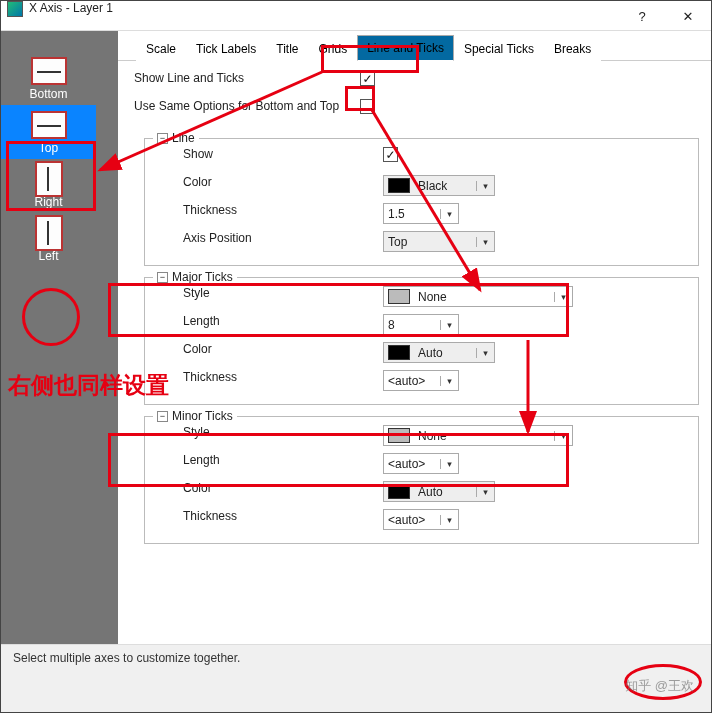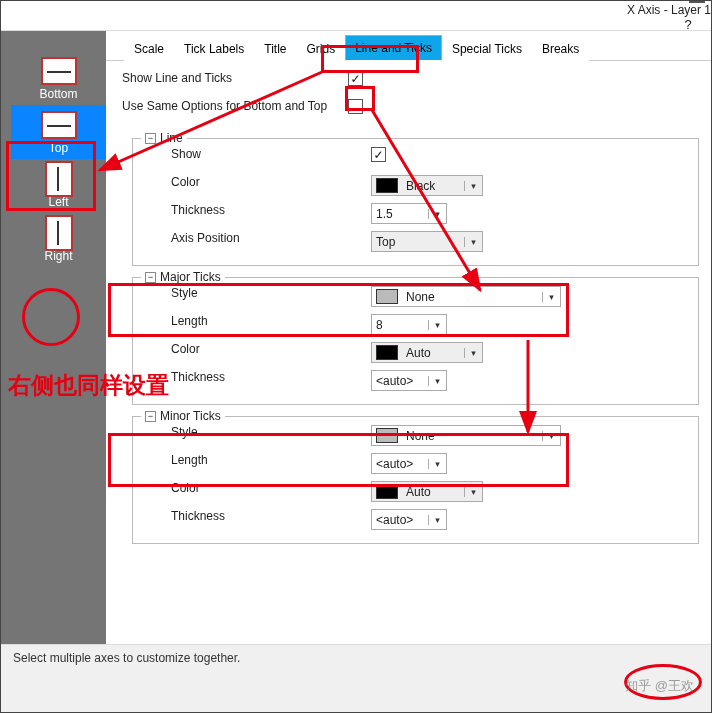--- a/index.html
+++ b/index.html
@@ -1,35 +1,35 @@
 <!DOCTYPE html>
 <html><head>
 <meta charset="utf-8">
 <style>
   * { box-sizing: border-box; font-family: "Segoe UI", Tahoma, sans-serif; }
   body { margin:0; background:#888; width:712px; height:713px; position:relative; }
   .window { position:absolute; left:0; top:0; width:712px; height:713px; background:#f0f0f0; border:1px solid #444; }
-  .titlebar { height:30px; background:#fff; display:flex; align-items:flex-end; border-bottom:1px solid #ddd;flex-direction:column; }
+  .titlebar { height:30px; background:#fff; display:flex; align-items:flex-start; border-bottom:1px solid #ddd; }
   .titlebar .app-icon { width:16px; height:16px; margin:0 6px; background:linear-gradient(135deg,#2b7,#07a); border:1px solid #555; }
   .titlebar .title { flex:1; font-size:12px; color:#222; }
   .titlebar .btn { width:46px; height:30px; display:flex; align-items:center; justify-content:center; font-size:13px; color:#222; }
   .titlebar .btn.close { color:#222; }
   .client { display:flex; position:absolute; top:30px; left:0; right:0; bottom:68px; }
-  .leftpane { width:105px; background:#757575; padding-top:20px; display:flex; flex-direction:column; align-items:flex-end; }
+  .leftpane { width:117px; background:#757575; padding-top:20px; display:flex; flex-direction:column; align-items:flex-start; }
   .axis-item { width:95px; text-align:center; padding:6px 0 4px 0; font-size:12px; color:#fff; cursor:pointer; }
   .axis-item.selected { background:#0a84ff; color:#fff; }
   .axis-icon { width:36px; height:28px; margin:0 auto 2px auto; background:#fdfdfd; border:2px solid #b33; position:relative; }
   .axis-icon::before { content:""; position:absolute; left:4px; right:4px; top:50%; height:2px; background:#333; }
   .axis-icon::after { content:""; position:absolute; left:6px; right:6px; top:8px; height:7px; background:linear-gradient(90deg,transparent 0,transparent 20%,#333 20%,#333 22%,transparent 22%,transparent 48%,#333 48%,#333 50%,transparent 50%,transparent 78%,#333 78%,#333 80%,transparent 80%); }
   .axis-item.h .axis-icon { border-color:#b33; }
   .axis-item.v .axis-icon { transform:rotate(90deg); }
   .mainpane { flex:1; background:#fff; position:relative; }
   .tabs { height:30px; border-bottom:1px solid #ccc; display:flex; align-items:flex-end; padding-left:18px; }
   .tab { padding:5px 9px; font-size:12px; border:1px solid transparent; border-bottom:none; cursor:pointer; background:#fff; position:relative; top:1px;margin-top:36px; }
-  .tab.active { border:1px solid #aaa; border-bottom:1px solid #fff; font-weight:normal; background:#0ea5e9; z-index:2; }
+  .tab.active { border:1px solid #aaa; border-bottom:1px solid #fff; font-weight:normal; background:#0369a1; z-index:2; }
   .form { position:absolute; top:40px; left:12px; right:12px; bottom:0; font-size:12px; color:#222; }
   .row { display:flex; align-items:flex-start; height:28px; }
   .lab { width:230px; padding-left:4px; }
   .lab.indent { padding-left:30px; }
   .chk { width:15px; height:15px; border:1px solid #555; display:inline-flex; align-items:center; justify-content:center; background:#fff; }
   .chk.checked::after { content:"✓"; font-size:12px; color:#111; line-height:1; }
   fieldset.group { border:1px solid #bbb; margin:4px 0 0 14px; padding:2px 8px 6px 8px; position:relative; }
   fieldset.group legend { font-size:12px; padding:0 4px; display:flex; align-items:center; gap:4px; }
   .exp { width:11px; height:11px; border:1px solid #888; display:inline-flex; align-items:center; justify-content:center; font-size:9px; line-height:1; background:#fff; }
   .combo { height:21px; border:1px solid #aaa; background:#eee; display:flex; align-items:center; font-size:12px; }
@@ -71,25 +71,25 @@
       <div class="axis-item h">
         <div class="axis-icon"></div>
         <span>Bottom</span>
       </div>
       <div class="axis-item h selected">
         <div class="axis-icon"></div>
         <span>Top</span>
       </div>
       <div class="axis-item v">
         <div class="axis-icon"></div>
+        <span>Right</span>
+      </div>
+      <div class="axis-item v">
+        <div class="axis-icon"></div>
         <span>Left</span>
-      </div>
-      <div class="axis-item v">
-        <div class="axis-icon"></div>
-        <span>Right</span>
       </div>
     </div>
 
     <div class="mainpane">
 
       <div class="tabs">
         <div class="tab">Scale</div>
         <div class="tab">Tick Labels</div>
         <div class="tab">Title</div>
         <div class="tab">Grids</div>

